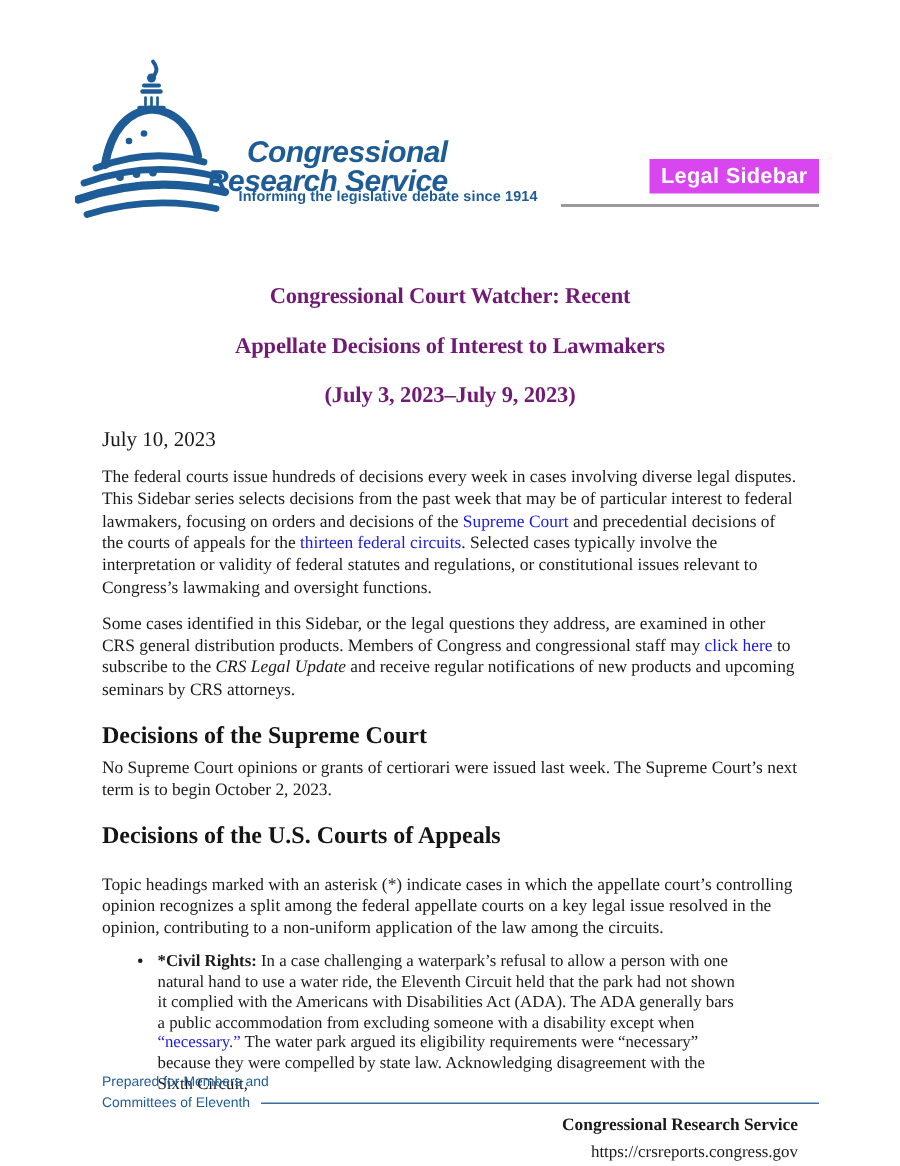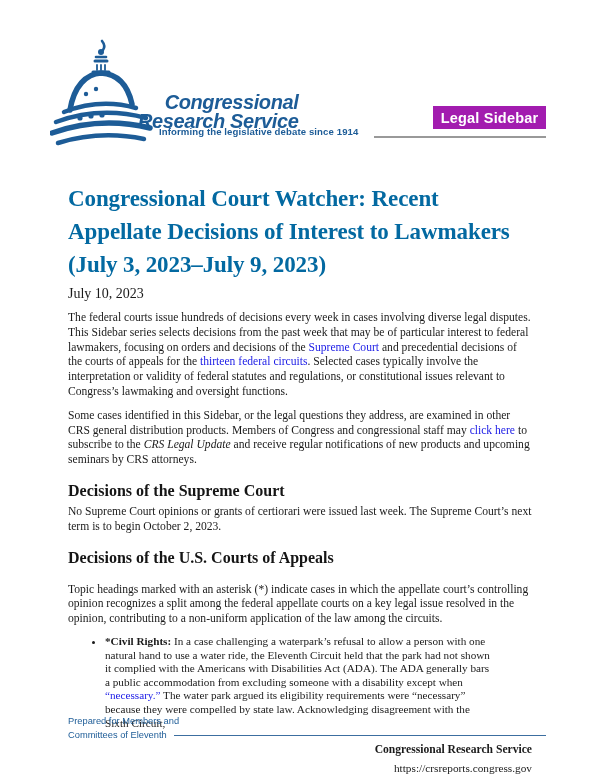--- a/index.html
+++ b/index.html
@@ -27,31 +27,31 @@
     color:#1d5c97;
     font-family:"Liberation Sans", sans-serif;
     font-weight:bold; font-size:9.6px; letter-spacing:0.1px;padding-left:15px;
   }
   .header-rule {
     position:absolute; left:374px; top:136px; width:172px; height:1.5px;
     background:#999999;
   }
   .banner {
     position:absolute; left:433px; top:106px; width:113px; height:23px;
-    background:#a21caf; color:#ffffff;
+    background:#d946ef; color:#ffffff;
     font-family:"Liberation Sans", sans-serif;
     font-weight:bold; font-size:14.5px; letter-spacing:0.2px;
     display:flex; align-items:center; justify-content:center;
   }
 
   
   .doc { position:absolute; left:68px; top:182px; width:464px; }
   .doc-title {
-    font-size:23px; line-height:33px; font-weight:bold;
-    color:#0369a1; white-space:pre-line; letter-spacing:-0.1px;
+    font-size:15px; line-height:33px; font-weight:bold;
+    color:#701a75; white-space:pre-line; letter-spacing:-0.1px;text-align:center;
   }
   .doc-date { margin-top:4px; font-size:14px; line-height:17px; }
   .doc p.body-p { margin-top:9px; font-size:11.6px; line-height:14.8px; }
   .doc h2 {
     margin-top:13px; margin-bottom:5px;
     font-size:16px; line-height:19px; font-weight:bold; color:#151515;
   }
   .doc ul { margin-top:8px; padding-left:37px; list-style:disc; }
   .doc li { width:390px; font-size:11.2px; line-height:13.6px; }
   .bold { font-weight:bold; }

